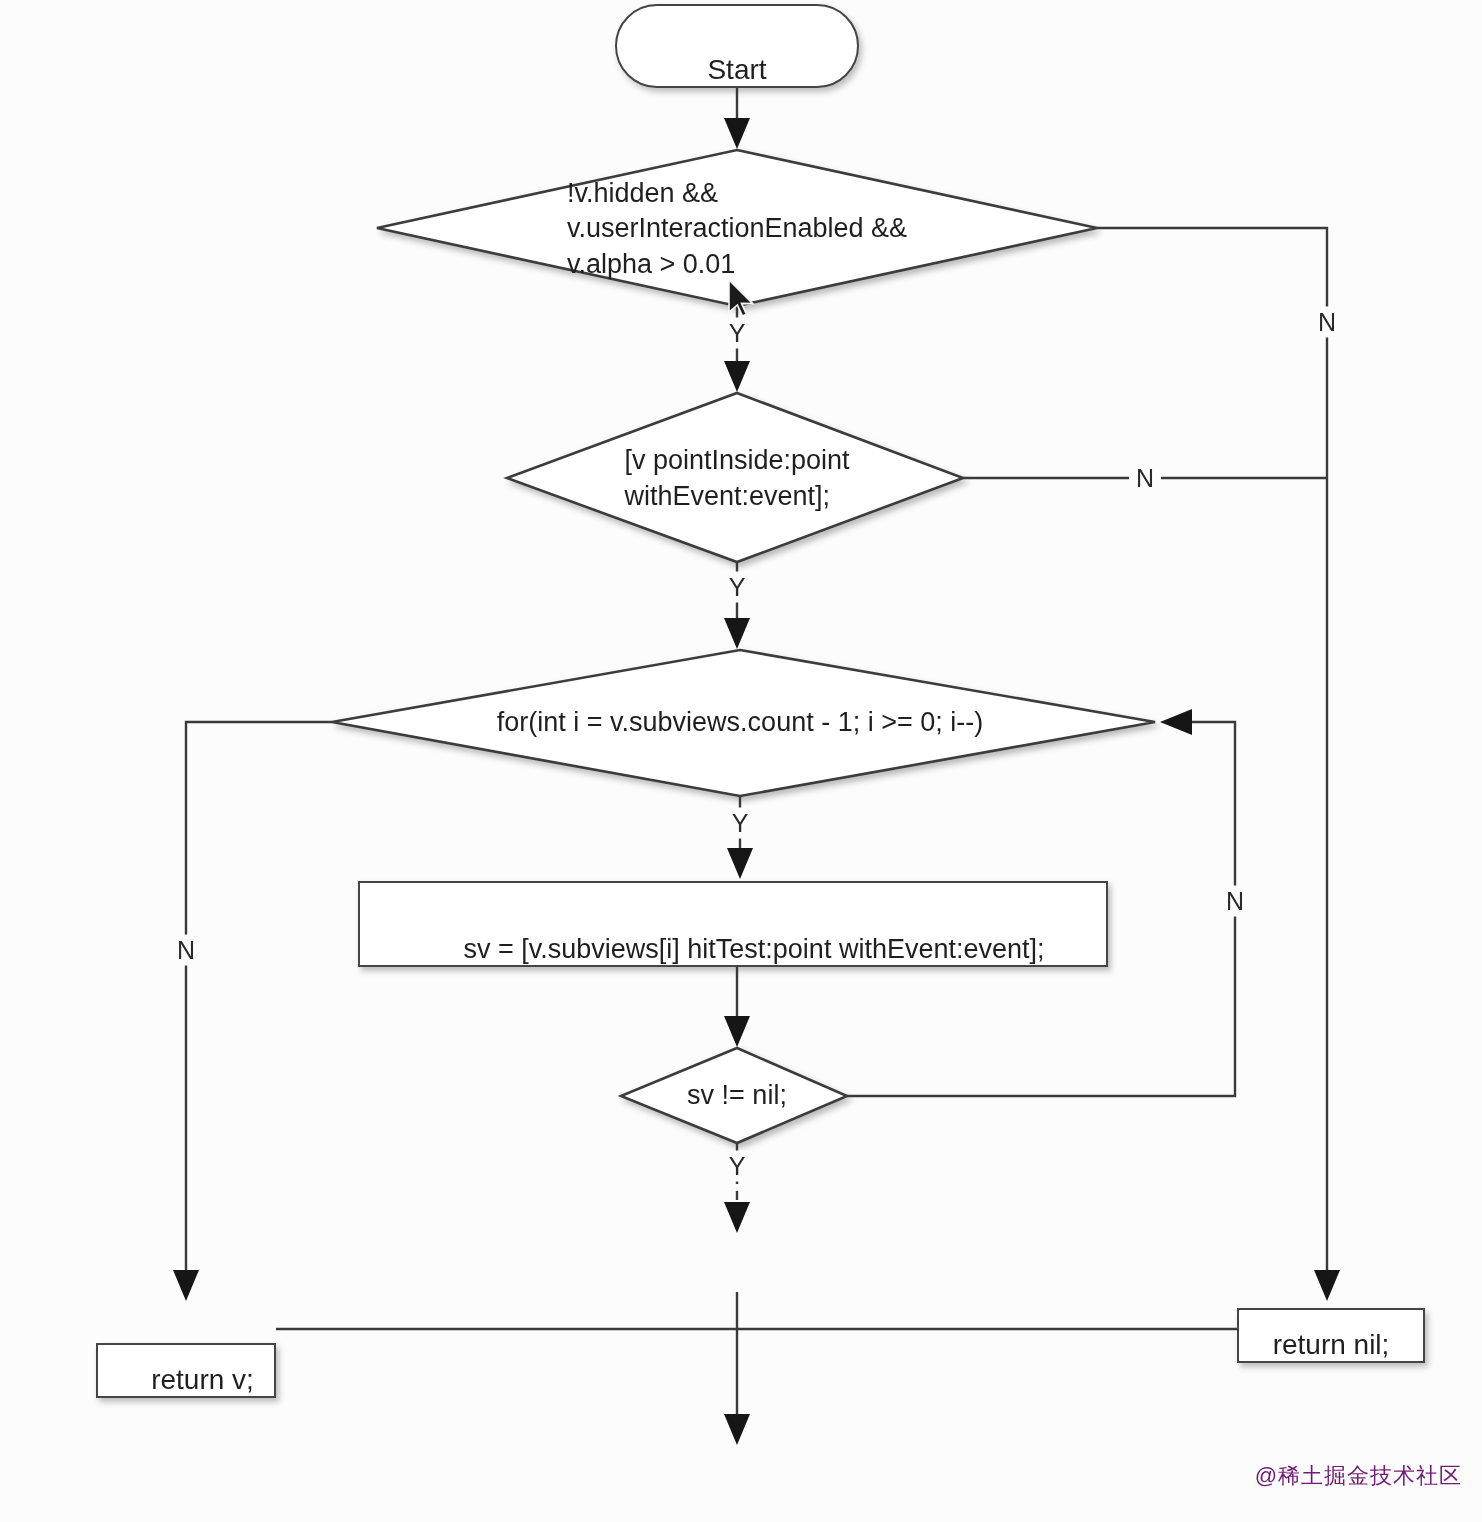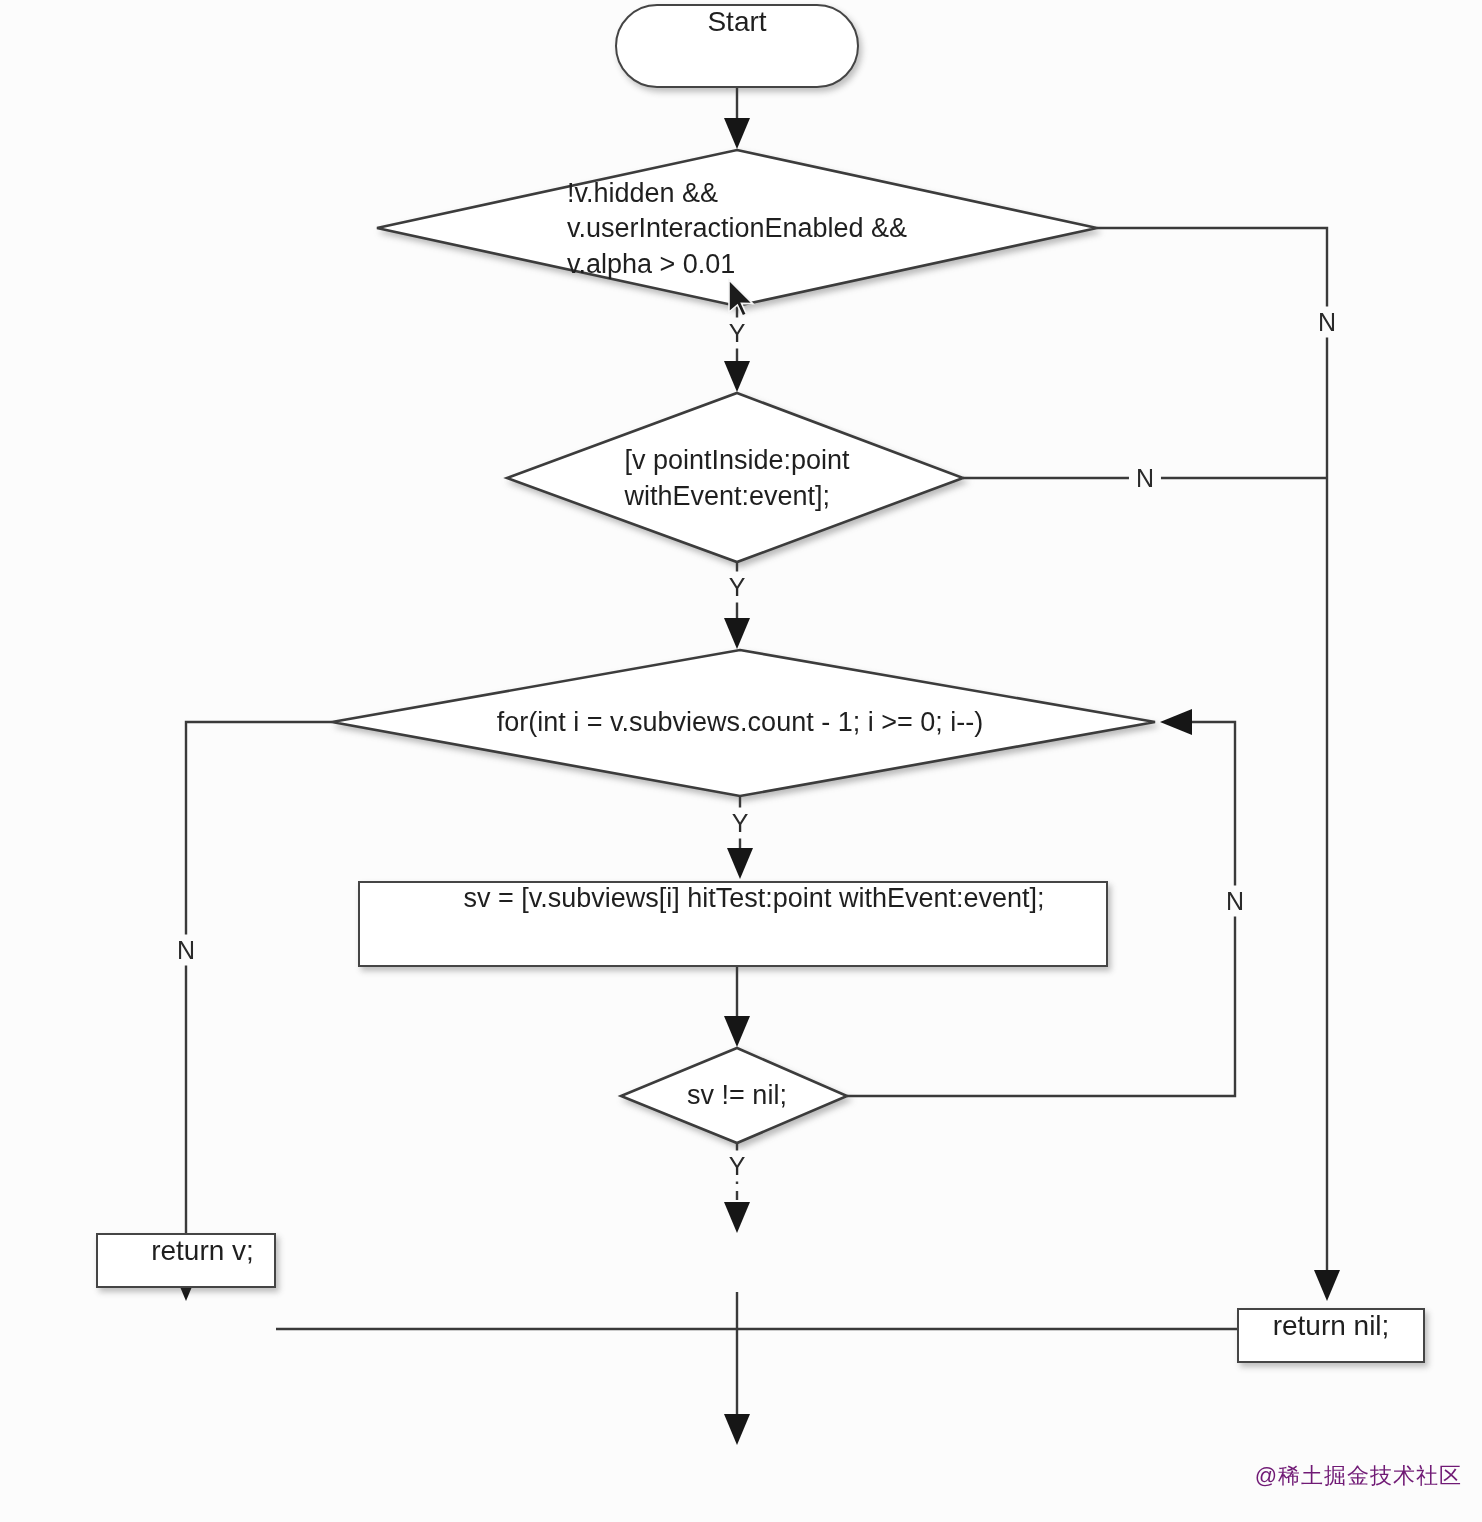--- a/index.html
+++ b/index.html
@@ -34,21 +34,21 @@
     fill: none;
   }
   .edge.dashed { stroke-dasharray: 9 7; }
   .arrow { fill: #161616; stroke: none; }
   .term, .box {
     position: absolute;
     background: #ffffff;
     border: 2.5px solid #454545;
     box-shadow: 3px 4px 6px rgba(60,60,60,0.32);
     display: flex;
-    align-items: flex-start;
+    align-items: flex-end;
     justify-content: center;
     font-size: 28px;
     box-sizing: border-box;
   }
   .term { border-radius: 42px; }
   .dlabel {
     position: absolute;
     display: flex;
     align-items: center;
     justify-content: center;
@@ -141,21 +141,21 @@
 
   <div class="dlabel" style="left:380px; top:698px; width:720px; height:50px;">for(int i = v.subviews.count - 1; i &gt;= 0; i--)</div>
 
   <div class="dlabel" style="left:637px; top:1070px; width:200px; height:52px;">sv != nil;</div>
 
   <div class="box codebox" style="left:358px; top:881px; width:750px; height:86px;padding-left:42px;">
     <span>sv = [v.subviews[i] hitTest:point withEvent:event];</span>
   </div>
 
 
-  <div class="box" style="left:96px; top:1233px; width:180px; height:55px;padding-left:33px;">
+  <div class="box" style="left:96px; top:1343px; width:180px; height:55px;padding-left:33px;">
     <span>return v;</span>
   </div>
 
   <div class="box" style="left:1237px; top:1308px; width:188px; height:55px;">
     <span>return nil;</span>
   </div>
 
   <span class="edge-label" style="left:737px; top:333px;">Y</span>
   <span class="edge-label" style="left:1327px; top:322px;">N</span>
   <span class="edge-label" style="left:737px; top:587px;">Y</span>

